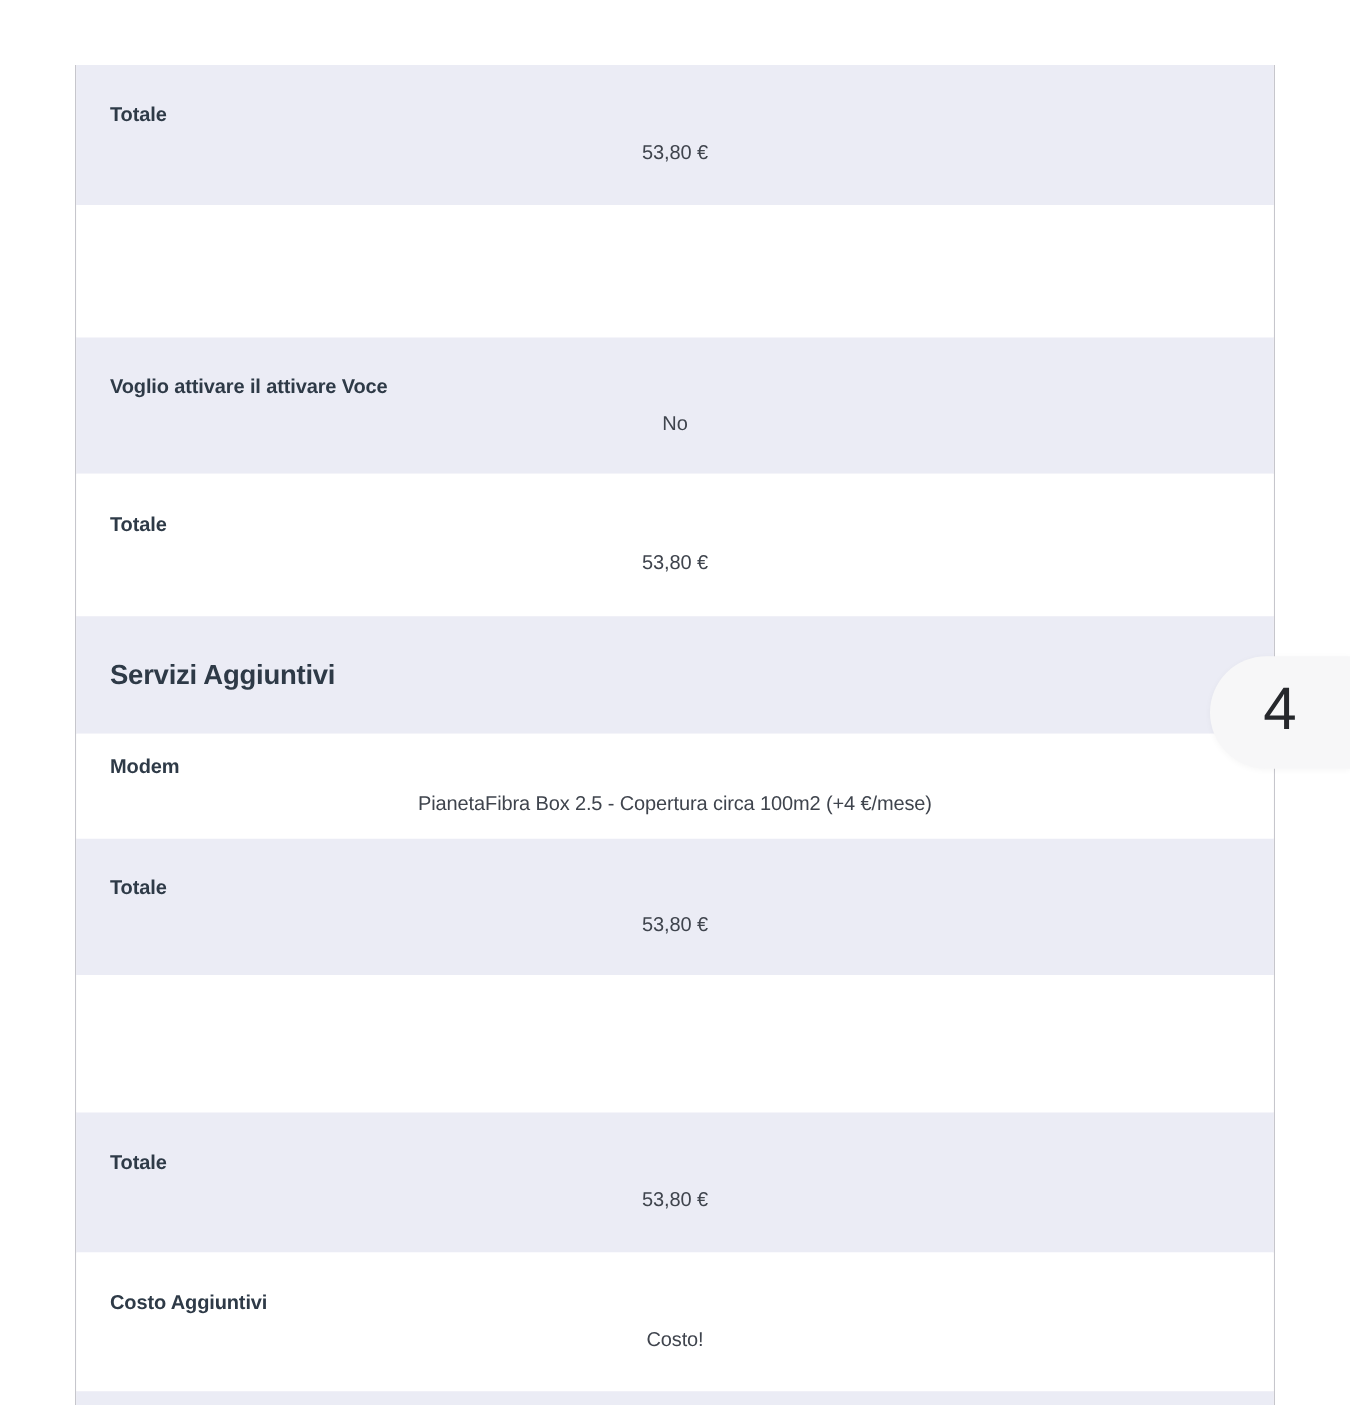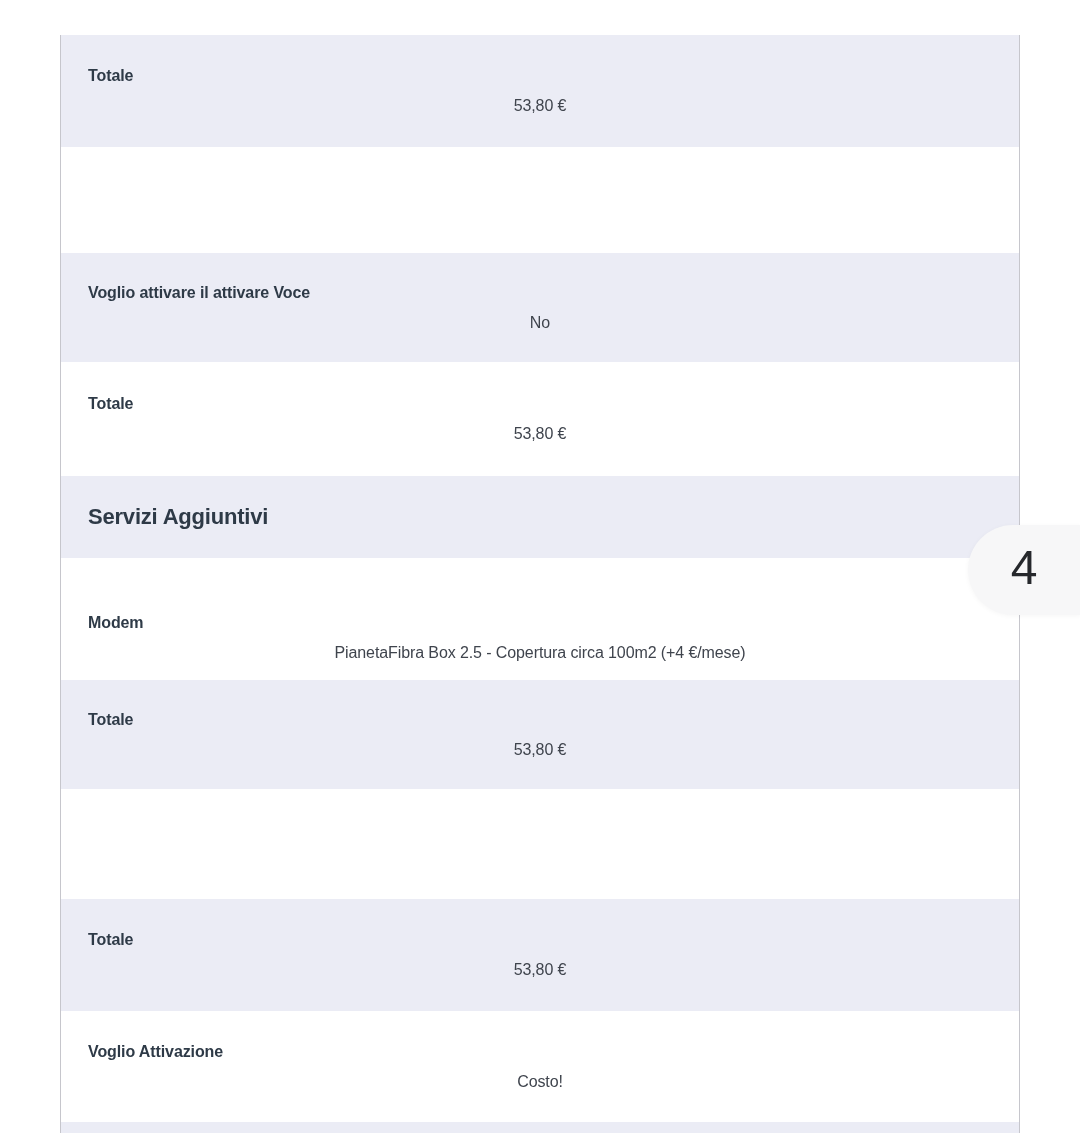--- a/index.html
+++ b/index.html
@@ -7,21 +7,21 @@
     width: 1080px;
     height: 1139px;
     background: #ffffff;
     font-family: "Liberation Sans", sans-serif;
     overflow: hidden;
     position: relative;
   }
   .panel {
     position: absolute;
     left: 60px;
-    top: 35px;
+    top: 52px;
     width: 960px;
     border-left: 1px solid #c6c6cc;
     border-right: 1px solid #c6c6cc;
     background: #ffffff;
   }
   .row {
     display: flex;
     flex-direction: column;
     justify-content: center;
     padding-left: 27px;
@@ -49,22 +49,22 @@
     font-weight: bold;
     line-height: 30px;
     color: #2e3a47;
     letter-spacing: -0.2px;
   }
   
   .h112 { height: 112px; }
   .h106 { height: 106px; }
   .h109 { height: 109px; }
   .h114 { height: 114px; }
-  .h82  { height: 82px;  }
-  .h113 { height: 84px; margin-top: 38px; }
+  .h82  { height: 94px;  }
+  .h113 { height: 84px; }
   .h110 { height: 110px; }
   .h111 { height: 111px; }
   .h11  { height: 11px;  }
   .badge {
     position: absolute;
     top: 525px;
     right: 0;
     width: 112px;
     height: 90px;
     background: #f7f7f8;
@@ -121,21 +121,21 @@
   </div>
 
   <div class="row white h110"></div>
 
   <div class="row lav h112">
     <div class="row-label">Totale</div>
     <div class="row-value">53,80 €</div>
   </div>
 
   <div class="row white h111">
-    <div class="row-label">Voglio Attivazione</div>
+    <div class="row-label">Costo Aggiuntivi</div>
     <div class="row-value">Costo!</div>
   </div>
 
   <div class="row lav h11"></div>
 
 </div>
 
 <div class="badge">
   <span class="badge-number">4</span>
 </div>

